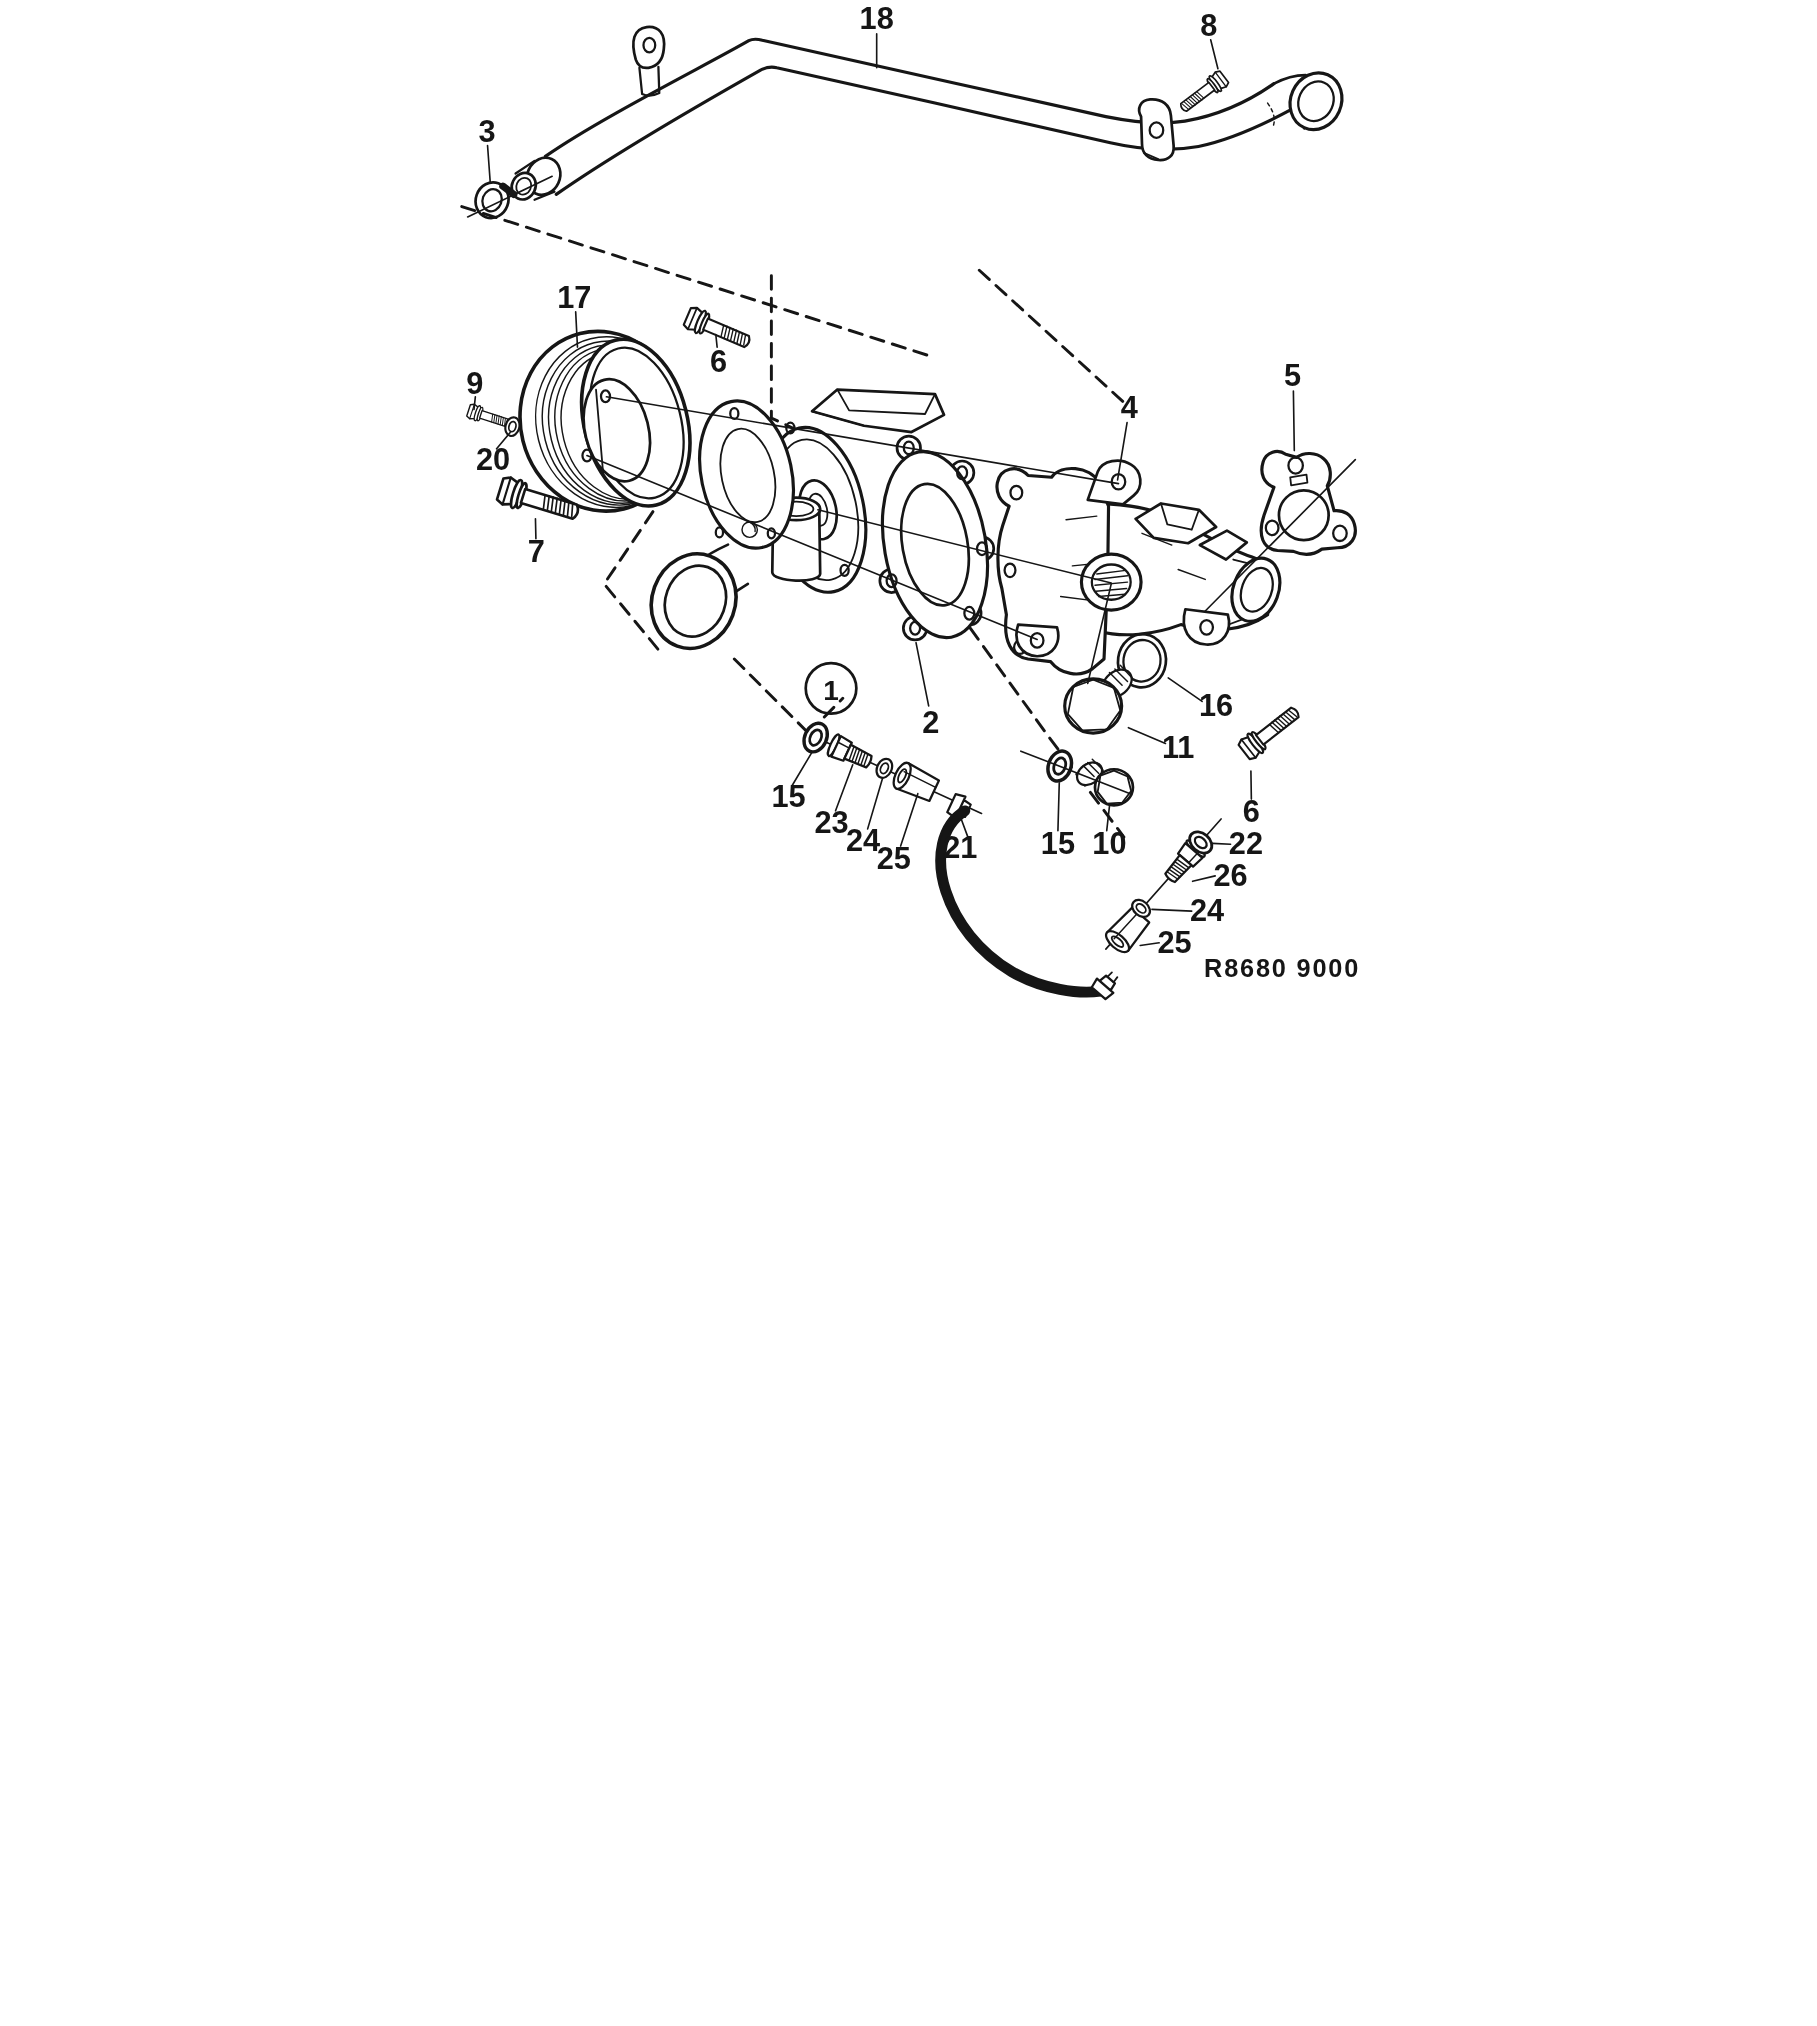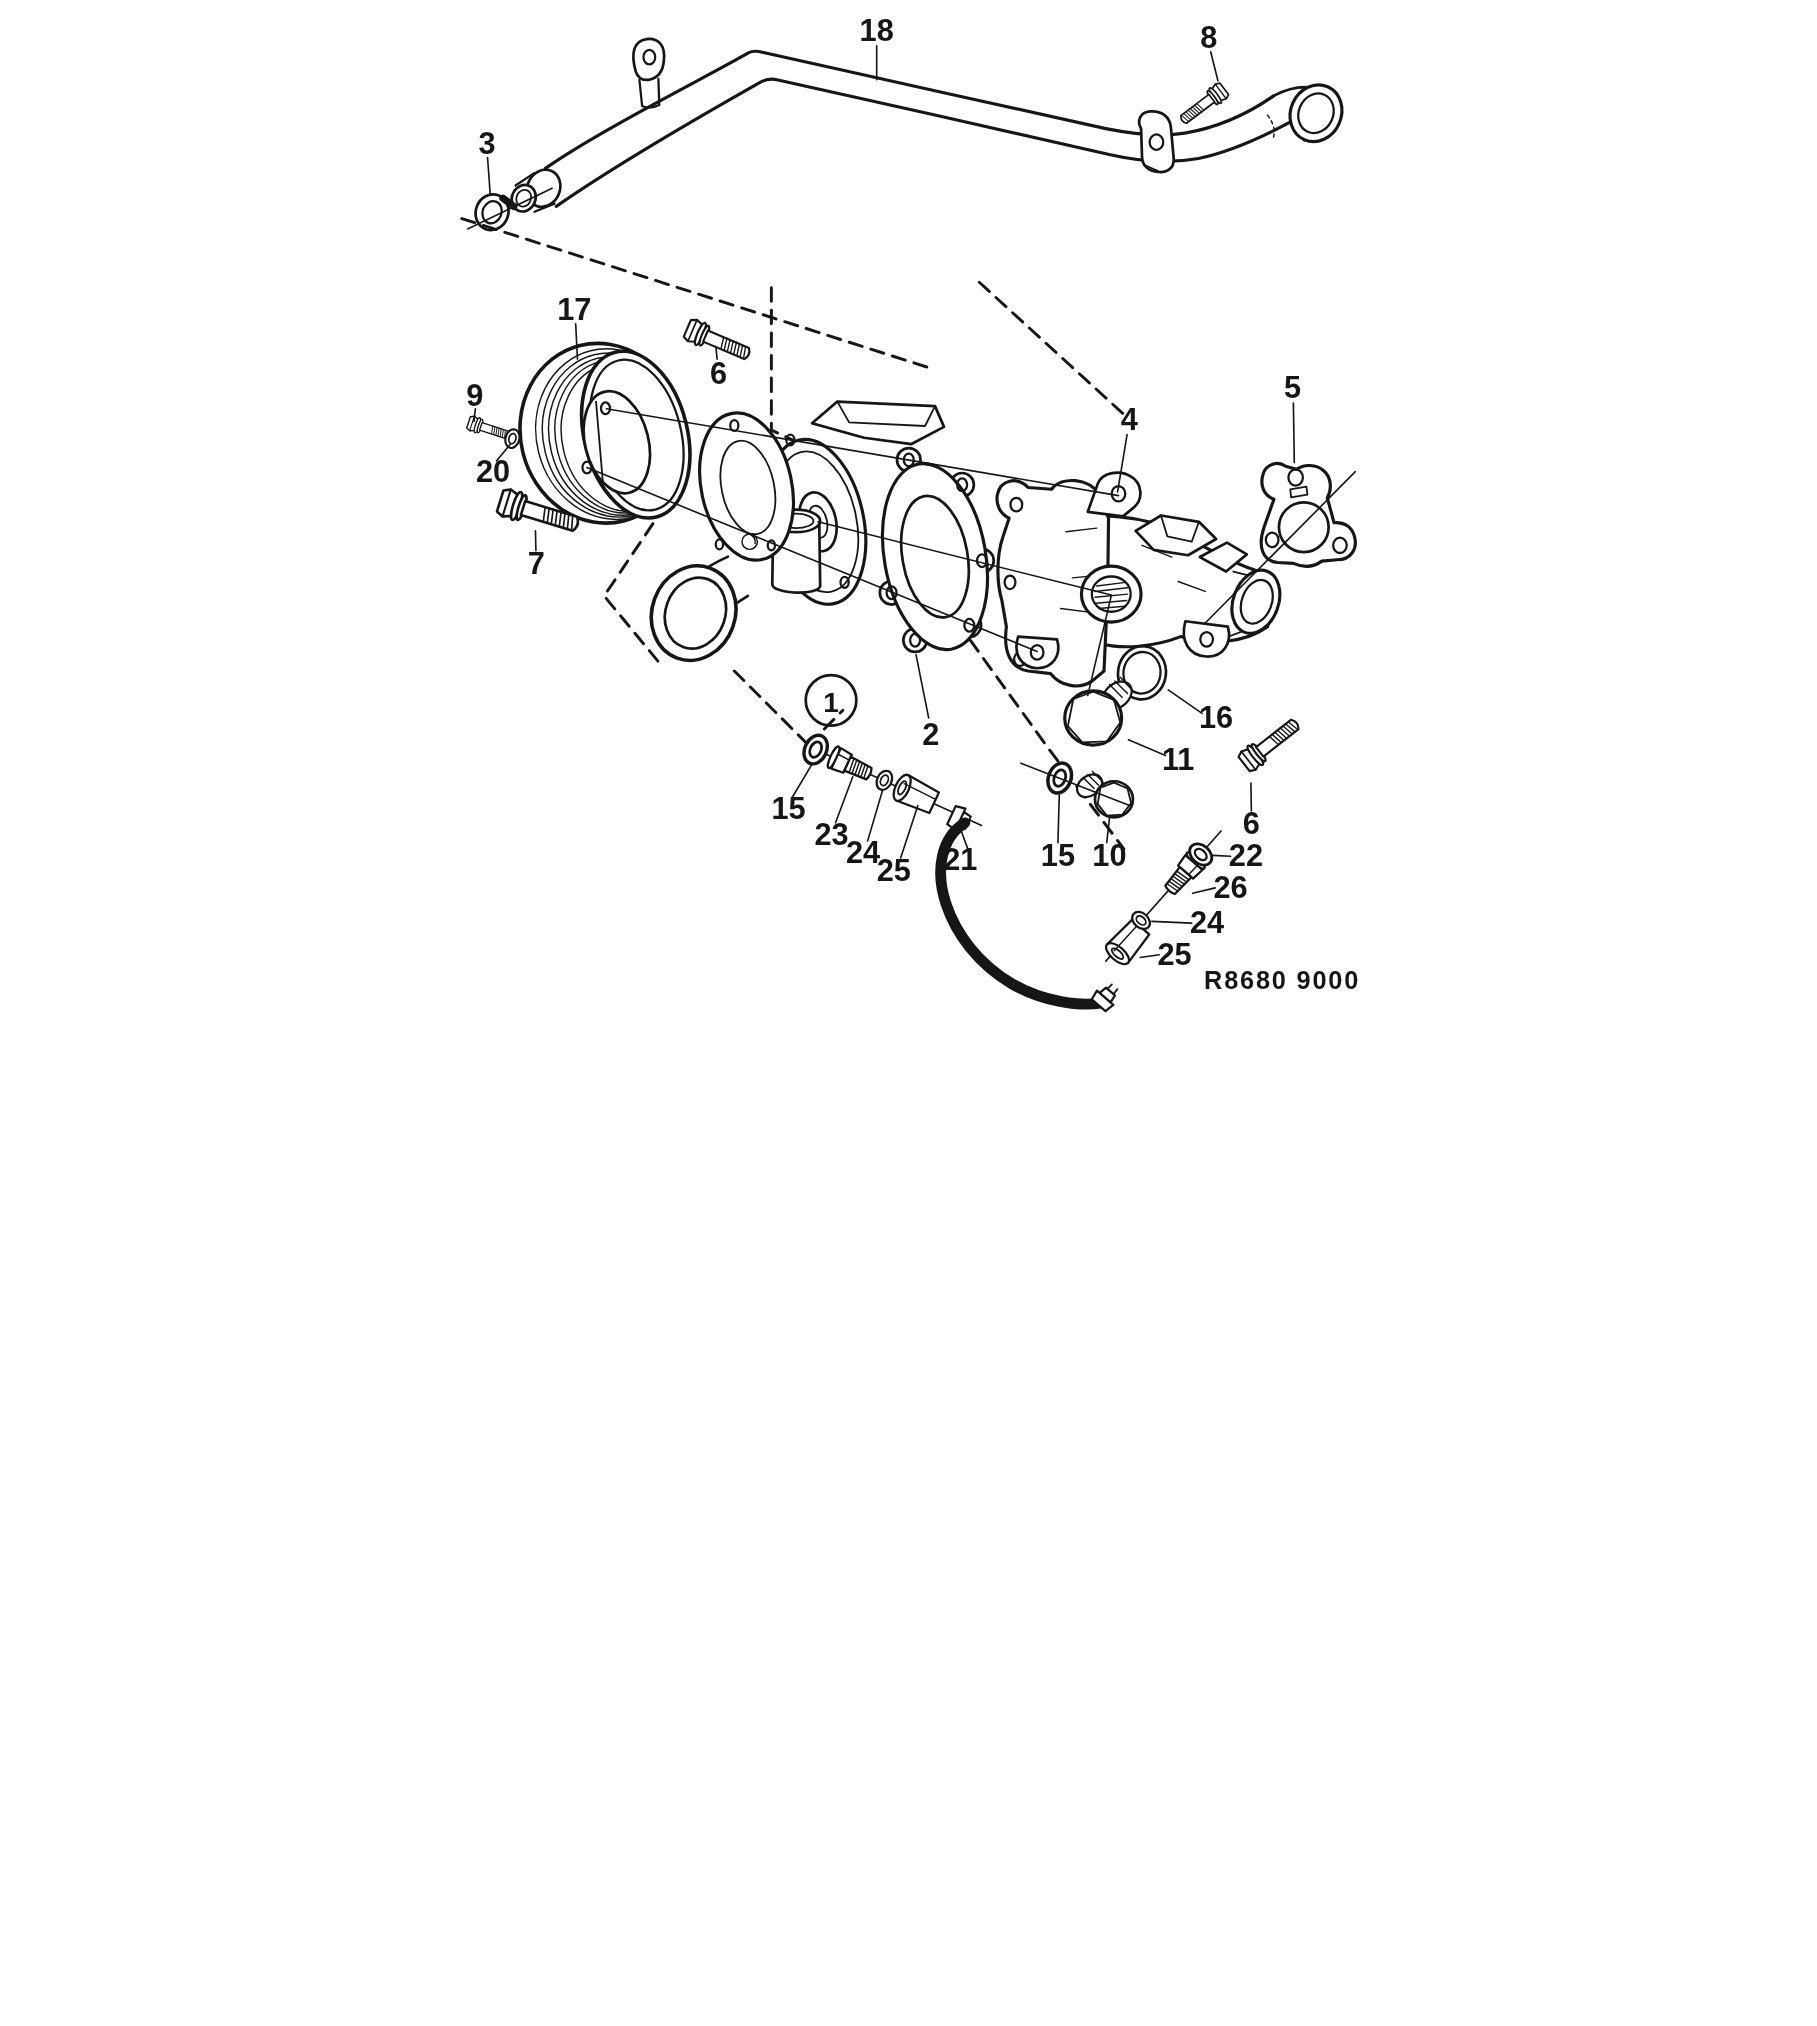--- a/index.html
+++ b/index.html
@@ -1,17 +1,17 @@
 <!DOCTYPE html>
 <html style="font-size:14.5px"><head>
 <meta charset="utf-8">
 <style>
   html,body{margin:0;padding:0;background:#ffffff;}
   body{font-family:"Liberation Sans",sans-serif;}
-  .stage{width:908px;max-width:100%;margin:12px auto;}
+  .stage{width:908px;max-width:100%;margin:0 auto;}
   svg{display:block;width:100%;height:auto;background:#ffffff;}
   svg *{stroke:#161616;fill:none;stroke-linecap:round;stroke-linejoin:round;}
   .f{fill:#ffffff;}
   .s8{stroke-width:8}.s7{stroke-width:7}.s6{stroke-width:6}.s5{stroke-width:5}
   .s4{stroke-width:4}.s3{stroke-width:3.2}
   .dash{stroke-width:6.5;stroke-dasharray:30 20;}
   .thin{stroke-width:3.6;}
   .callout-text{font-family:"Liberation Sans",sans-serif;font-weight:bold;fill:#161616;stroke:none;}
   .code-text{font-family:"Liberation Sans",sans-serif;font-weight:bold;fill:#161616;stroke:none;font-size:56px;letter-spacing:4px;}
 </style>

